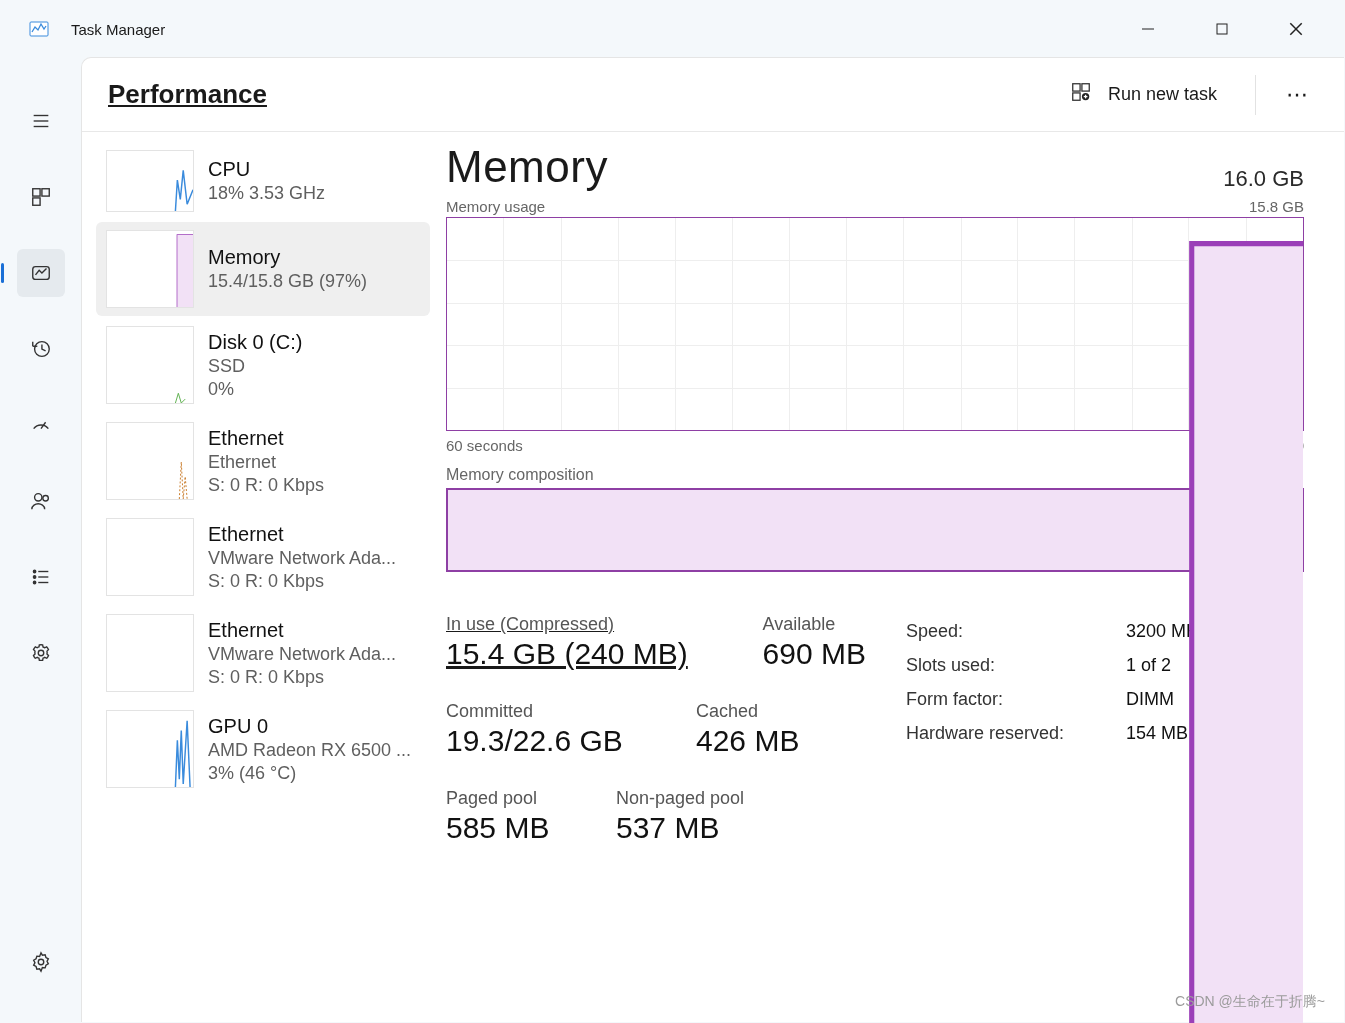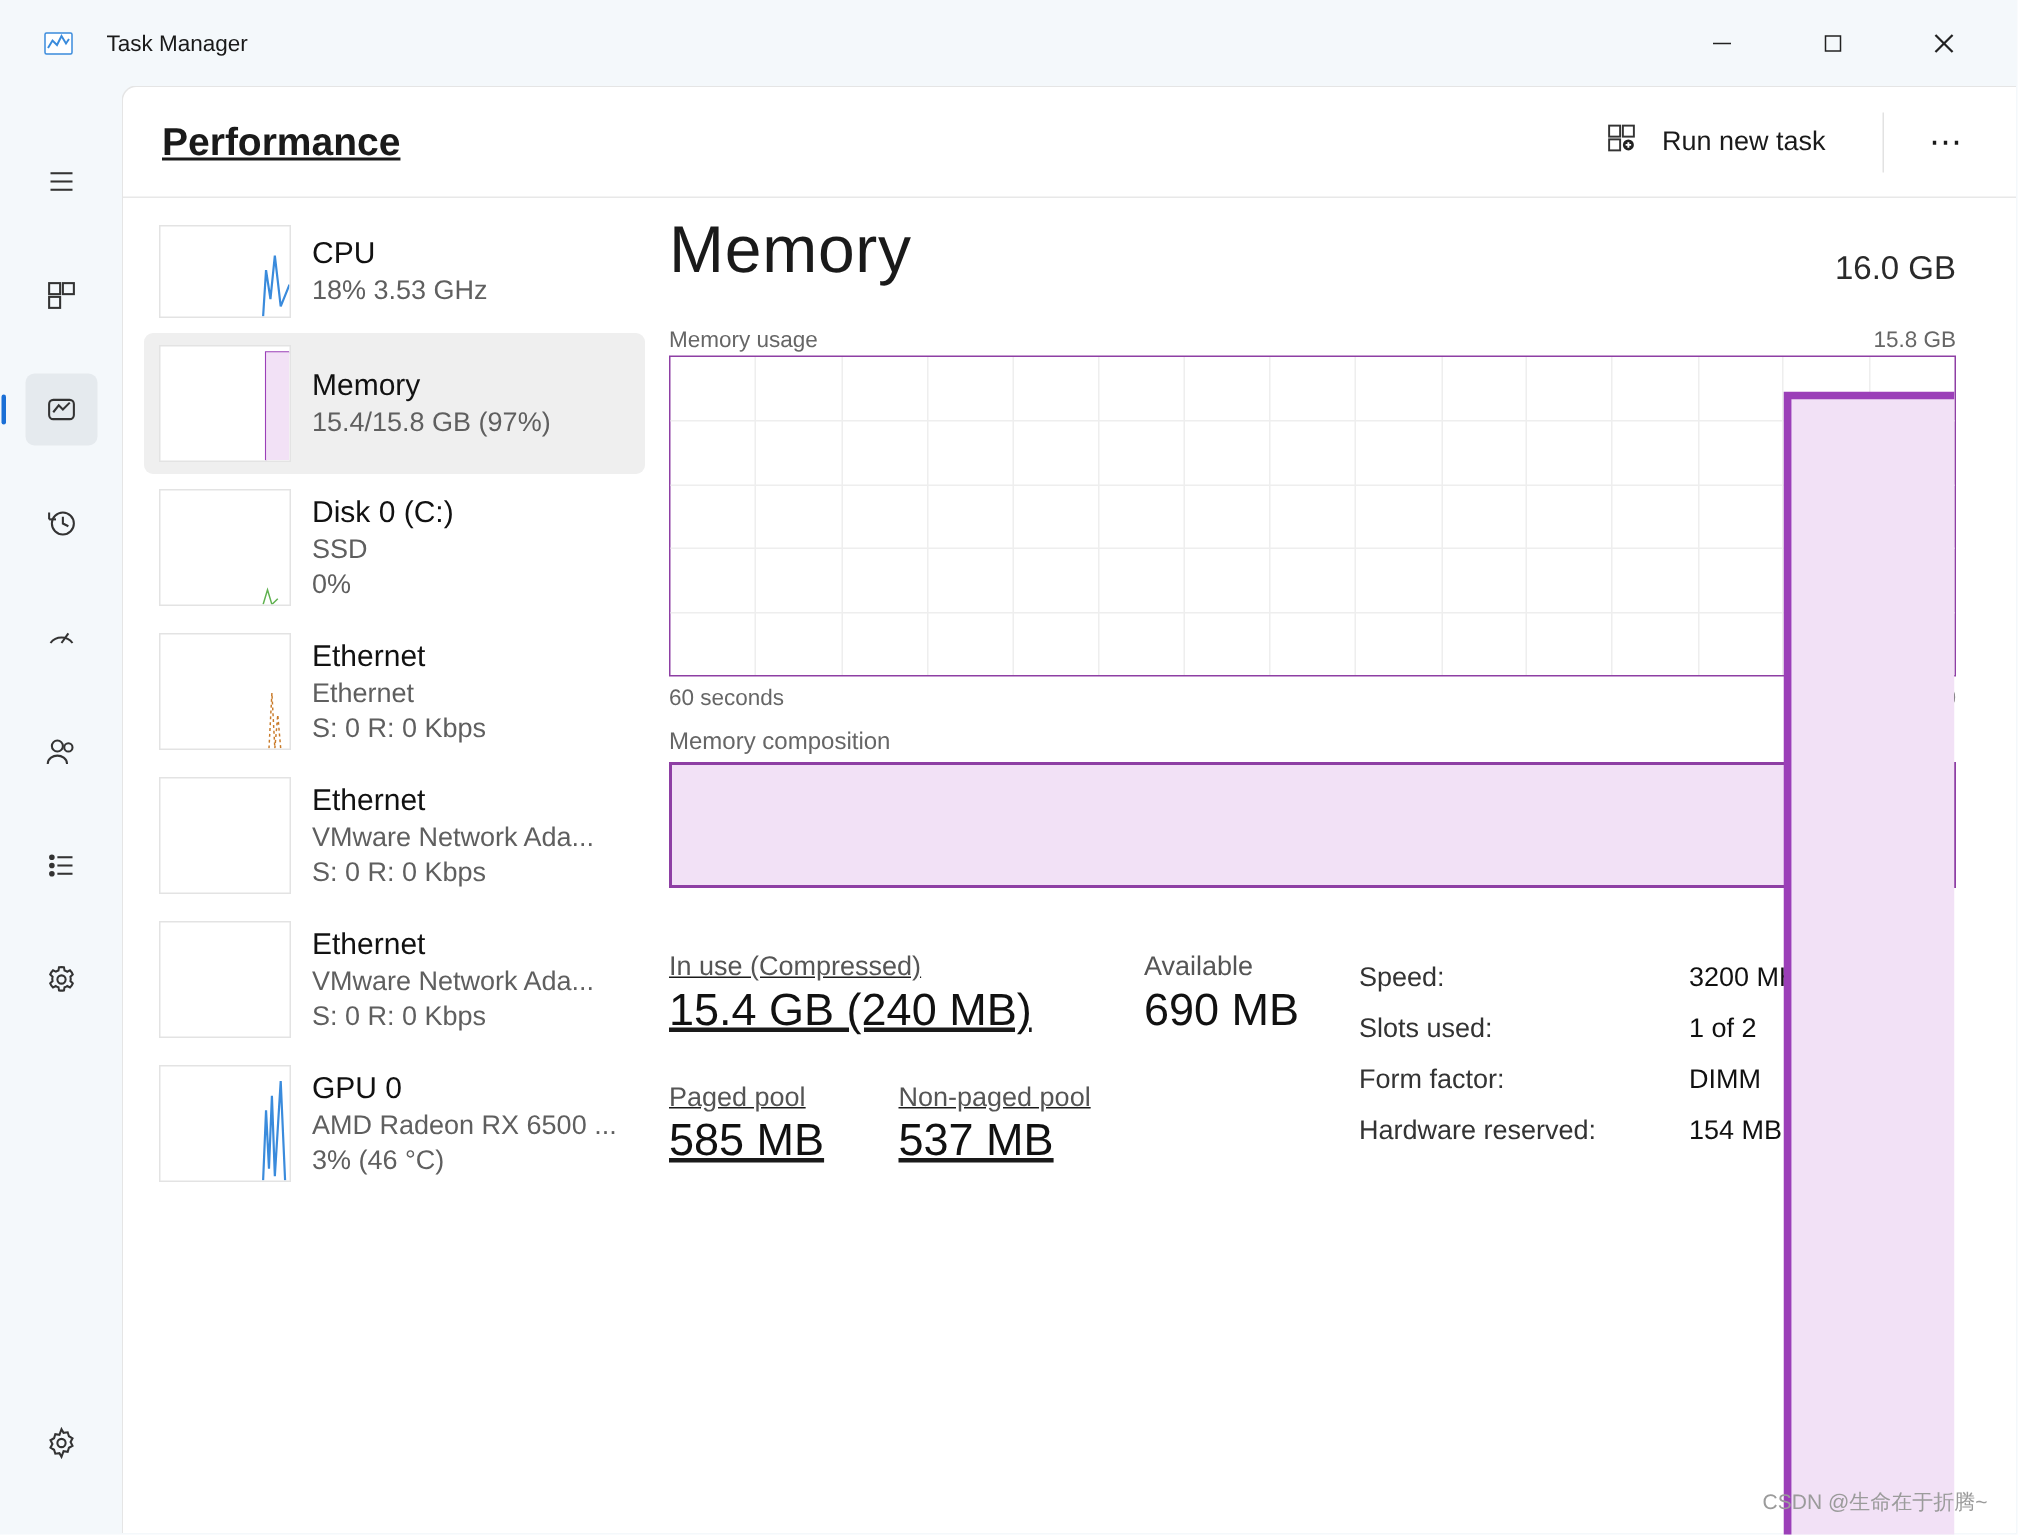--- a/index.html
+++ b/index.html
@@ -50,21 +50,21 @@
 
   
   .thumb svg { width:100%; height:100%; }
 
   
   .detail { flex:1; padding:10px 40px 0 10px; min-width:0;}
   .detail-header { display:flex; justify-content:space-between; align-items:flex-end; }
   .detail-header h2 { font-size:44px; font-weight:400; letter-spacing:0.5px;}
   .detail-header .cap { font-size:22px; color:#2a2a2a; }
 
-  .chart-top-row{ display:flex; justify-content:space-between; font-size:15px; color:#666; margin-top:26px;}
+  .chart-top-row{ display:flex; justify-content:space-between; font-size:15px; color:#666; margin-top:6px;}
   .bigchart { width:100%; height:214px; border:1px solid #8e3fa4; border-top:1px solid #8e3fa4; margin-top:2px; position:relative; background:#fff;}
   .bigchart .gridv { position:absolute; top:0; bottom:0; border-left:1px solid #eee;}
   .bigchart .gridh { position:absolute; left:0; right:0; border-top:1px solid #eee;}
   .bigchart .plot{ position:absolute; inset:0;}
   .chart-bot-row{ display:flex; justify-content:space-between; font-size:15px; color:#666; margin-top:6px;}
 
   .comp-lbl{font-size:16px; color:#666; margin-top:12px;}
   .compbar{ width:100%; height:84px; border:2px solid #8e3fa4; margin-top:4px; display:flex;}
   .compbar .used{ background:#f2e1f6; flex:97;}
   .compbar .free{ background:#fff; flex:3;}
@@ -322,21 +322,31 @@
               <div style="display:flex; gap:60px;">
                 <div class="statblock inuse" style="width:280px;text-decoration:underline;">
                   <div class="lbl">In use (Compressed)</div>
                   <div class="val">15.4 GB (240 MB)</div>
                 </div>
                 <div class="statblock">
                   <div class="lbl">Available</div>
                   <div class="val">690 MB</div>
                 </div>
               </div>
-              <div style="display:flex; gap:13px;text-decoration:underline;">
+              <div style="display:flex; gap:30px;">
+                <div class="statblock" style="width:220px;">
+                  <div class="lbl">Committed</div>
+                  <div class="val">19.3/22.6 GB</div>
+                </div>
+                <div class="statblock">
+                  <div class="lbl">Cached</div>
+                  <div class="val">426 MB</div>
+                </div>
+              </div>
+              <div style="display:flex; gap:30px;">
                 <div class="statblock" style="width:140px;">
                   <div class="lbl">Paged pool</div>
                   <div class="val">585 MB</div>
                 </div>
                 <div class="statblock">
                   <div class="lbl">Non-paged pool</div>
                   <div class="val">537 MB</div>
                 </div>
               </div>
             </div>

